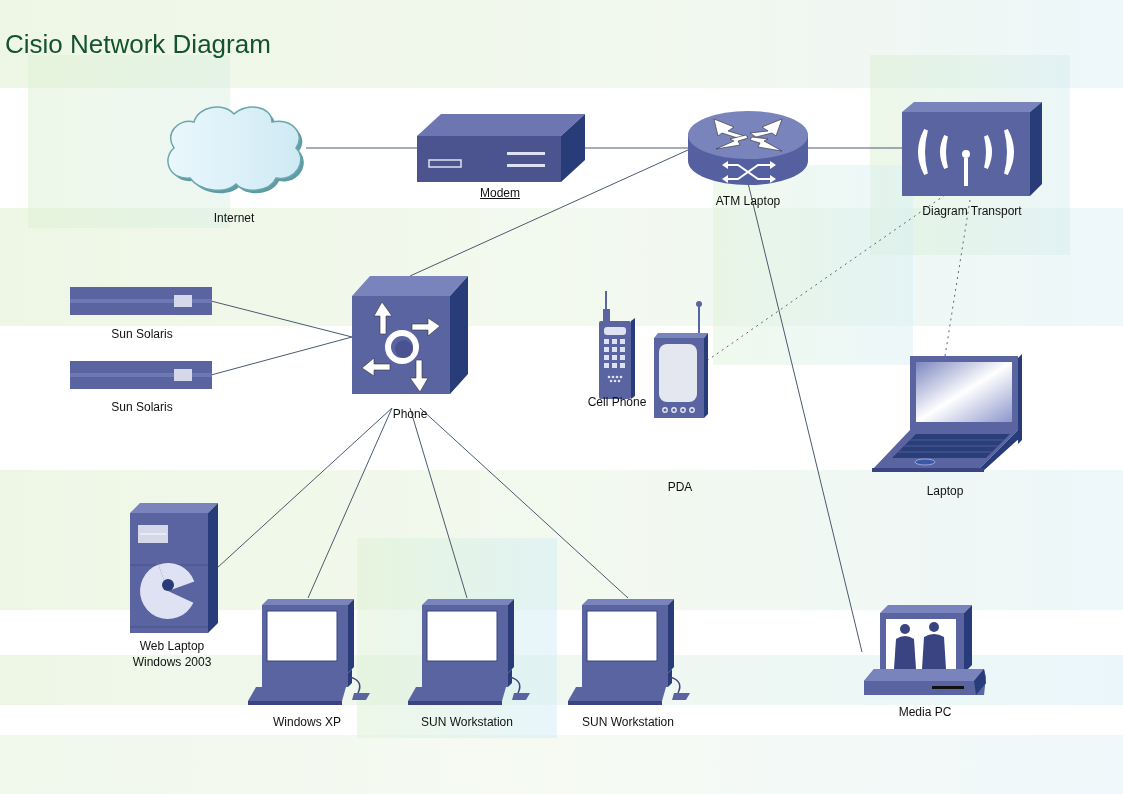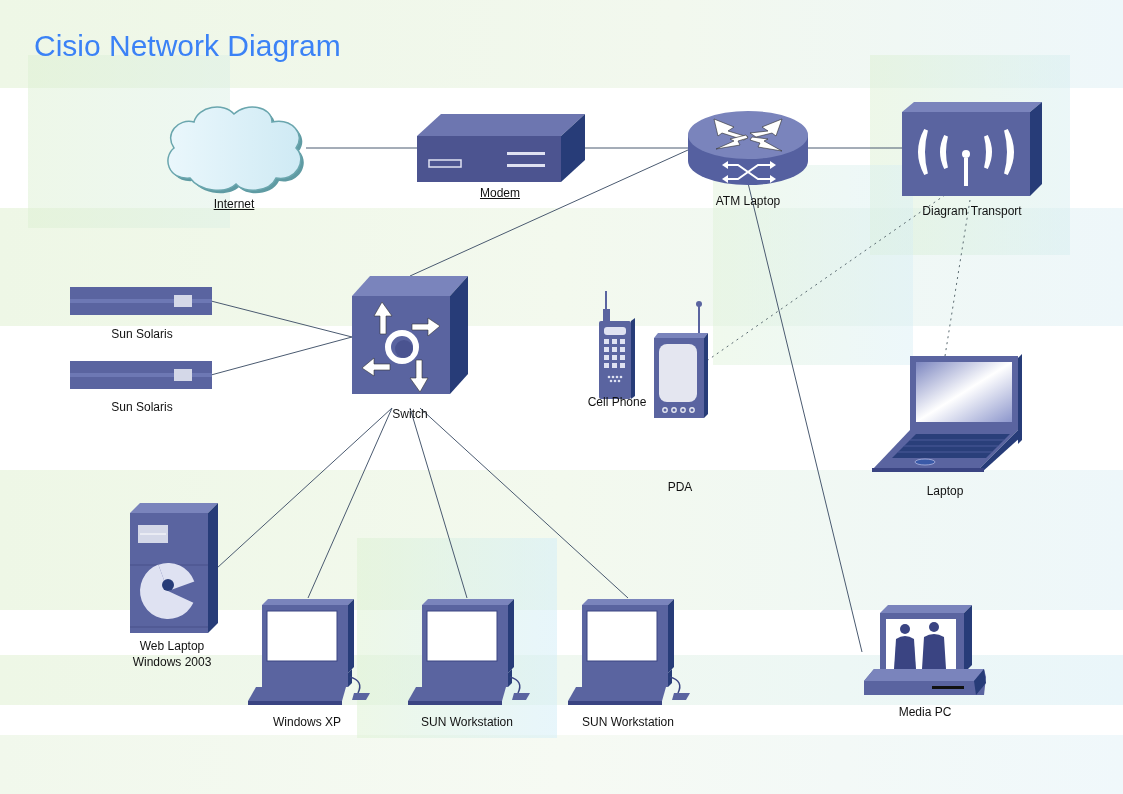--- a/index.html
+++ b/index.html
@@ -7,21 +7,21 @@
   .bg { position:absolute; pointer-events:none; }
   .band1 { left:0; top:0; width:1123px; height:88px; background:linear-gradient(90deg,#eef7e6,#f2f8ee 60%,#eef7fa); }
   .band2 { left:0; top:208px; width:1123px; height:118px; background:linear-gradient(90deg,#eef7e6,#f3f9ee 50%,#eef7fa); }
   .band3 { left:0; top:470px; width:1123px; height:140px; background:linear-gradient(90deg,#eef7e6,#f3f9ee 50%,#eef7fa); }
   .band4 { left:0; top:655px; width:1123px; height:50px; background:linear-gradient(90deg,#eef7e6,#f0f8f0 50%,#eaf6fa); }
   .band5 { left:0; top:735px; width:1123px; height:59px; background:linear-gradient(90deg,#f1f8ec,#f6faf3 50%,#f0f8fb); }
   .block1 { left:28px; top:55px; width:202px; height:173px; background:linear-gradient(90deg,rgba(220,240,210,.5),rgba(220,240,230,.5)); }
   .block2 { left:870px; top:55px; width:200px; height:200px; background:linear-gradient(90deg,rgba(220,240,210,.5),rgba(215,238,240,.5)); }
   .block3 { left:713px; top:165px; width:200px; height:200px; background:linear-gradient(90deg,rgba(222,242,215,.45),rgba(215,238,245,.45)); }
   .block4 { left:357px; top:538px; width:200px; height:200px; background:linear-gradient(90deg,rgba(222,242,212,.55),rgba(212,238,248,.55)); }
-  .title { position:absolute; left:34px; top:29px; font-size:30px; color:#3b82f6; }
+  .title { position:absolute; left:5px; top:29px; font-size:26px; color:#14532d; }
   svg.links { position:absolute; left:0; top:0; }
   .node { position:absolute; }
   .lbl { position:absolute; font-size:12px; color:#111; white-space:nowrap; text-align:center; line-height:16px; }
 </style>
 </head>
 <body>
 
 <div class="bg band1"></div>
 <div class="bg band2"></div>
 <div class="bg band3"></div>
@@ -59,21 +59,21 @@
     <defs>
       <linearGradient id="cg" x1="0" y1="0" x2="1" y2="0">
         <stop offset="0" stop-color="#eaf7fc"></stop>
           <stop offset="1" stop-color="#cfeaf4"></stop>
       </linearGradient>
     </defs>
     <path d="M30 78 C8 80 2 58 14 48 C4 34 18 18 34 22 C38 6 64 2 74 14 C86 2 112 6 112 22 C132 18 146 34 136 48 C148 60 136 82 116 78 C110 92 84 94 76 84 C66 94 40 92 30 78 Z" fill="#5f9ba3" transform="translate(3,3)"></path>
     <path d="M30 78 C8 80 2 58 14 48 C4 34 18 18 34 22 C38 6 64 2 74 14 C86 2 112 6 112 22 C132 18 146 34 136 48 C148 60 136 82 116 78 C110 92 84 94 76 84 C66 94 40 92 30 78 Z" fill="url(#cg)" stroke="#6aa6ae" stroke-width="1.5"></path>
   </svg>
 </div>
-<div class="lbl" style="left:204px;top:196px;width:60px;text-decoration:underline;">Internet</div>
+<div class="lbl" style="left:204px;top:210px;width:60px;">Internet</div>
 
 <div class="node" style="left:415px;top:112px;">
   <svg width="172" height="72">
     <polygon points="2,24 26,2 170,2 146,24" fill="#6d76b0"></polygon>
     <polygon points="146,24 170,2 170,48 146,70" fill="#273c78"></polygon>
     <rect x="2" y="24" width="144" height="46" fill="#4c5490"></rect>
     <rect x="14" y="48" width="32" height="7" fill="none" stroke="#dfe2f2" stroke-width="1.5"></rect>
     <rect x="92" y="40" width="38" height="3" fill="#dfe2f2"></rect>
     <rect x="92" y="52" width="38" height="3" fill="#dfe2f2"></rect>
   </svg>
@@ -147,21 +147,21 @@
     <g fill="#ffffff" stroke="#333" stroke-width="0.6">
       <polygon points="32,28 42,42 36,42 36,60 30,60 30,42 24,42"></polygon>
       <polygon points="90,52 78,62 78,56 62,56 62,50 78,50 78,44"></polygon>
       <polygon points="12,94 24,84 24,90 40,90 40,96 24,96 24,102"></polygon>
       <polygon points="70,118 60,104 66,104 66,86 72,86 72,104 78,104"></polygon>
     </g>
     <circle cx="52" cy="73" r="14" fill="none" stroke="#ffffff" stroke-width="6"></circle>
     <circle cx="54" cy="75" r="9" fill="#4a5390"></circle>
   </svg>
 </div>
-<div class="lbl" style="left:380px;top:406px;width:60px;">Switch</div>
+<div class="lbl" style="left:380px;top:406px;width:60px;">Phone</div>
 
 <div class="node" style="left:597px;top:291px;">
   <svg width="40" height="110">
     <rect x="8" y="0" width="2" height="20" fill="#5a64a0"></rect>
     <rect x="6" y="18" width="7" height="12" fill="#5a64a0"></rect>
     <polygon points="34,30 38,27 38,105 34,108" fill="#273c78"></polygon>
     <rect x="2" y="30" width="32" height="78" rx="2" fill="#5a64a0"></rect>
     <rect x="7" y="36" width="22" height="8" rx="3" fill="#dfe2f2"></rect>
     <g fill="#dfe2f2">
       <rect x="7" y="48" width="5" height="5"></rect>

